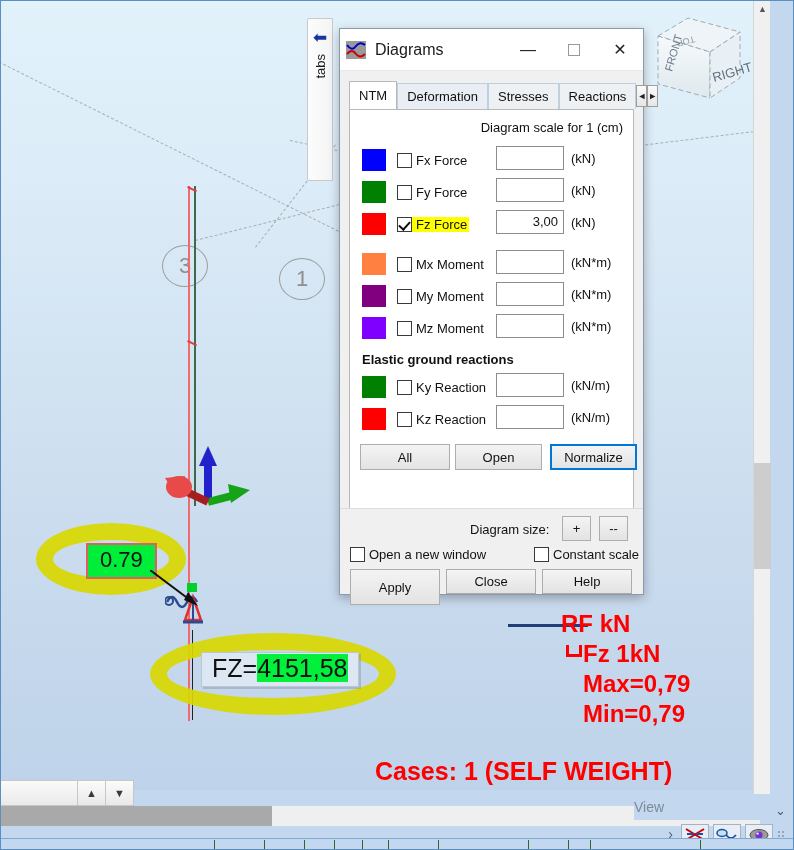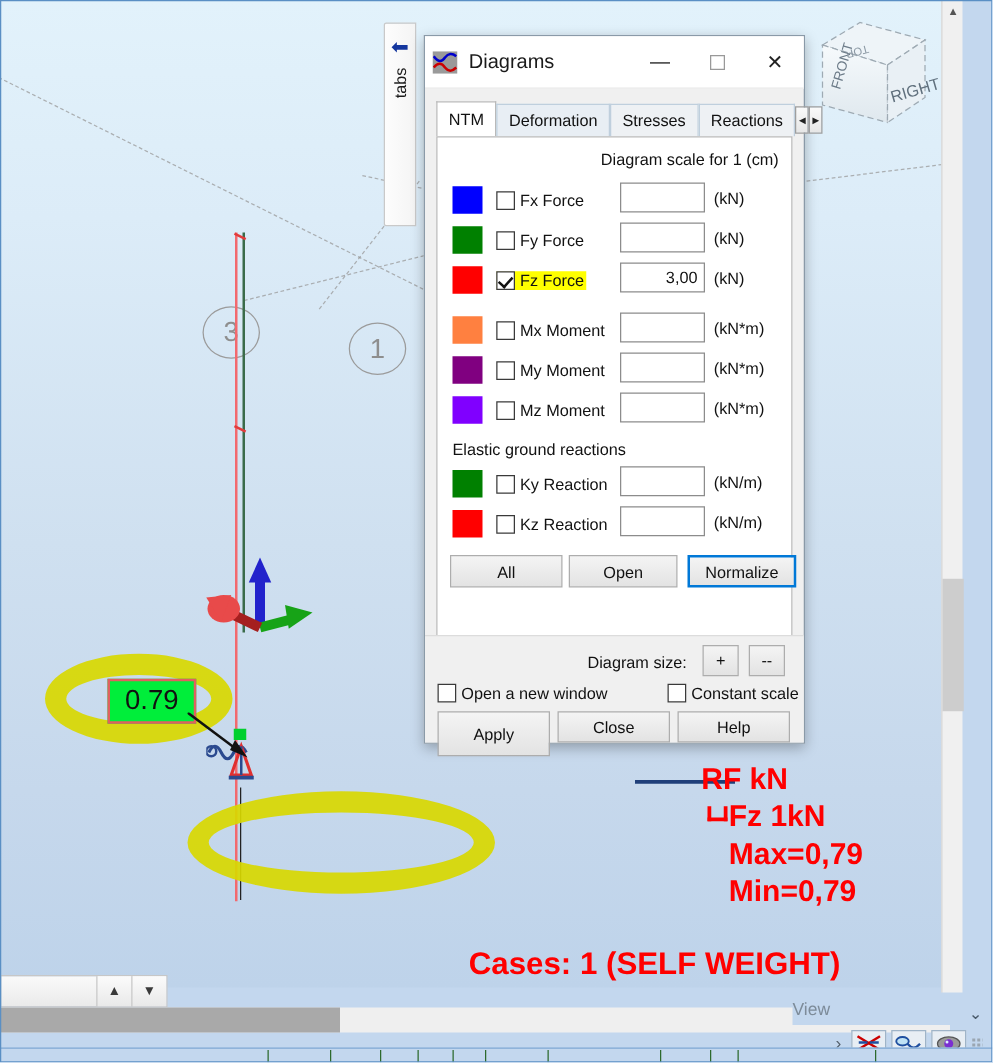--- a/index.html
+++ b/index.html
@@ -255,21 +255,21 @@
   .fbox {
     position: absolute;
     width: 68px; height: 24px;
     border: 1px solid #8c8c8c;
     background: #fff;
     text-align: right;
     font-size: 13px;
     padding: 3px 5px 0 0;
   }
   .funit { position: absolute; font-size: 13px; color: #111; }
-  #egr { position: absolute; left: 12px; top: 242px; font-size: 13px; }
+  #egr { position: absolute; left: 12px; top: 242px; font-size: 13px; font-weight: bold; }
   .btn {
     background: linear-gradient(180deg,#f4f4f4,#e3e3e3);
     border: 1px solid #adadad;
     font-size: 13px;
     color: #111;
     display: flex; align-items: center; justify-content: center;
   }
   .btn.focus { border: 2px solid #0078d7; background: linear-gradient(180deg,#f4f4f4,#e3e3e3); }
   #footer {
     position: absolute;
@@ -415,20 +415,23 @@
     <div class="callout-green" style="left:86px; top:543px;">
       <span>0.79</span>
     </div>
 
     <svg style="position:absolute; left:150px; top:570px;" width="60" height="45">
       <line x1="0" y1="0" x2="44" y2="33" stroke="#111" stroke-width="2"></line>
       <polygon points="48,36 34,30 38,22" fill="#111"></polygon>
     </svg>
 
     <div class="hl-ring" style="left:150px; top:633px; width:246px; height:82px;"></div>
+    <div class="callout-fz" style="left:201px; top:652px;">
+      <span>FZ=</span><span class="val">4151,58</span>
+    </div>
 
     <div id="legend-rule"></div>
     <div id="legend-bracket"></div>
     <div id="legend">
       <div>RF kN</div>
       <div style="padding-left:22px;">Fz  1kN</div>
       <div style="padding-left:22px;">Max=0,79</div>
       <div style="padding-left:22px;">Min=0,79</div>
     </div>
     <div id="cases">Cases: 1 (SELF WEIGHT)</div>

